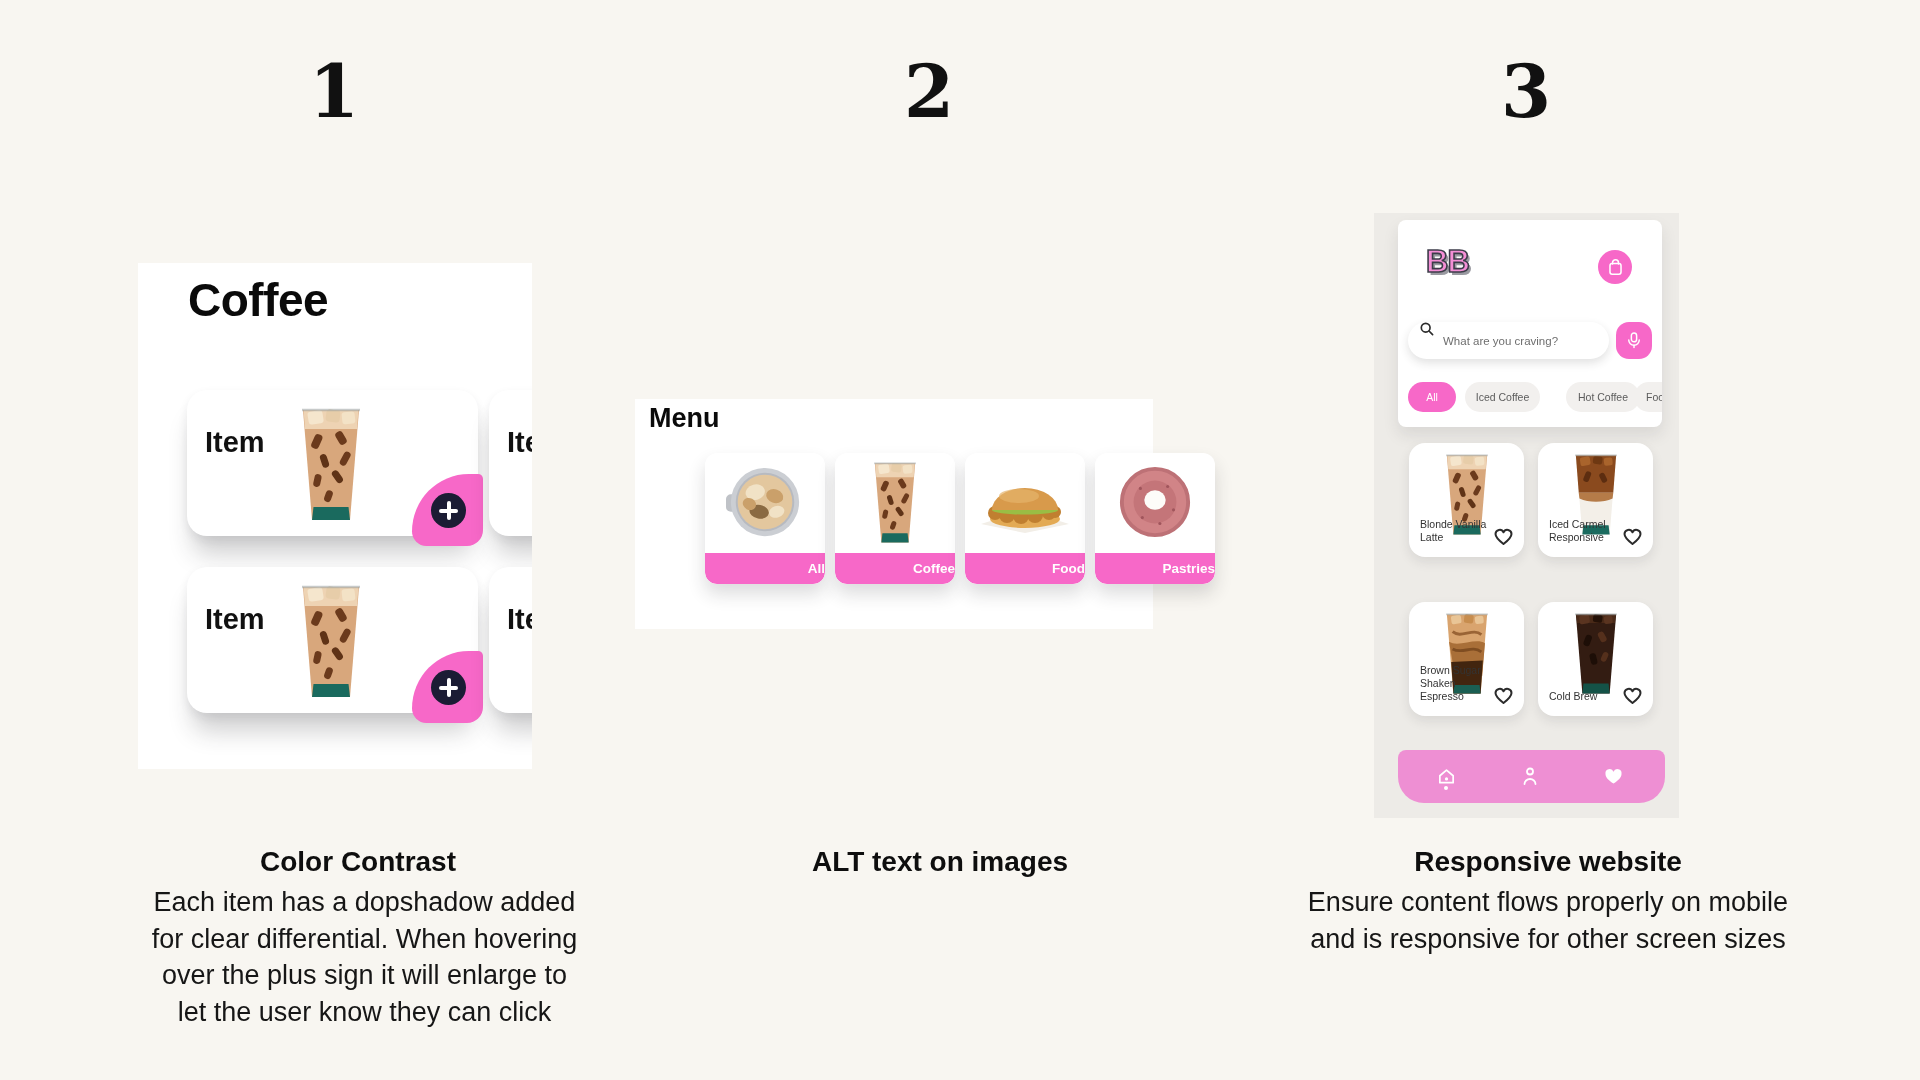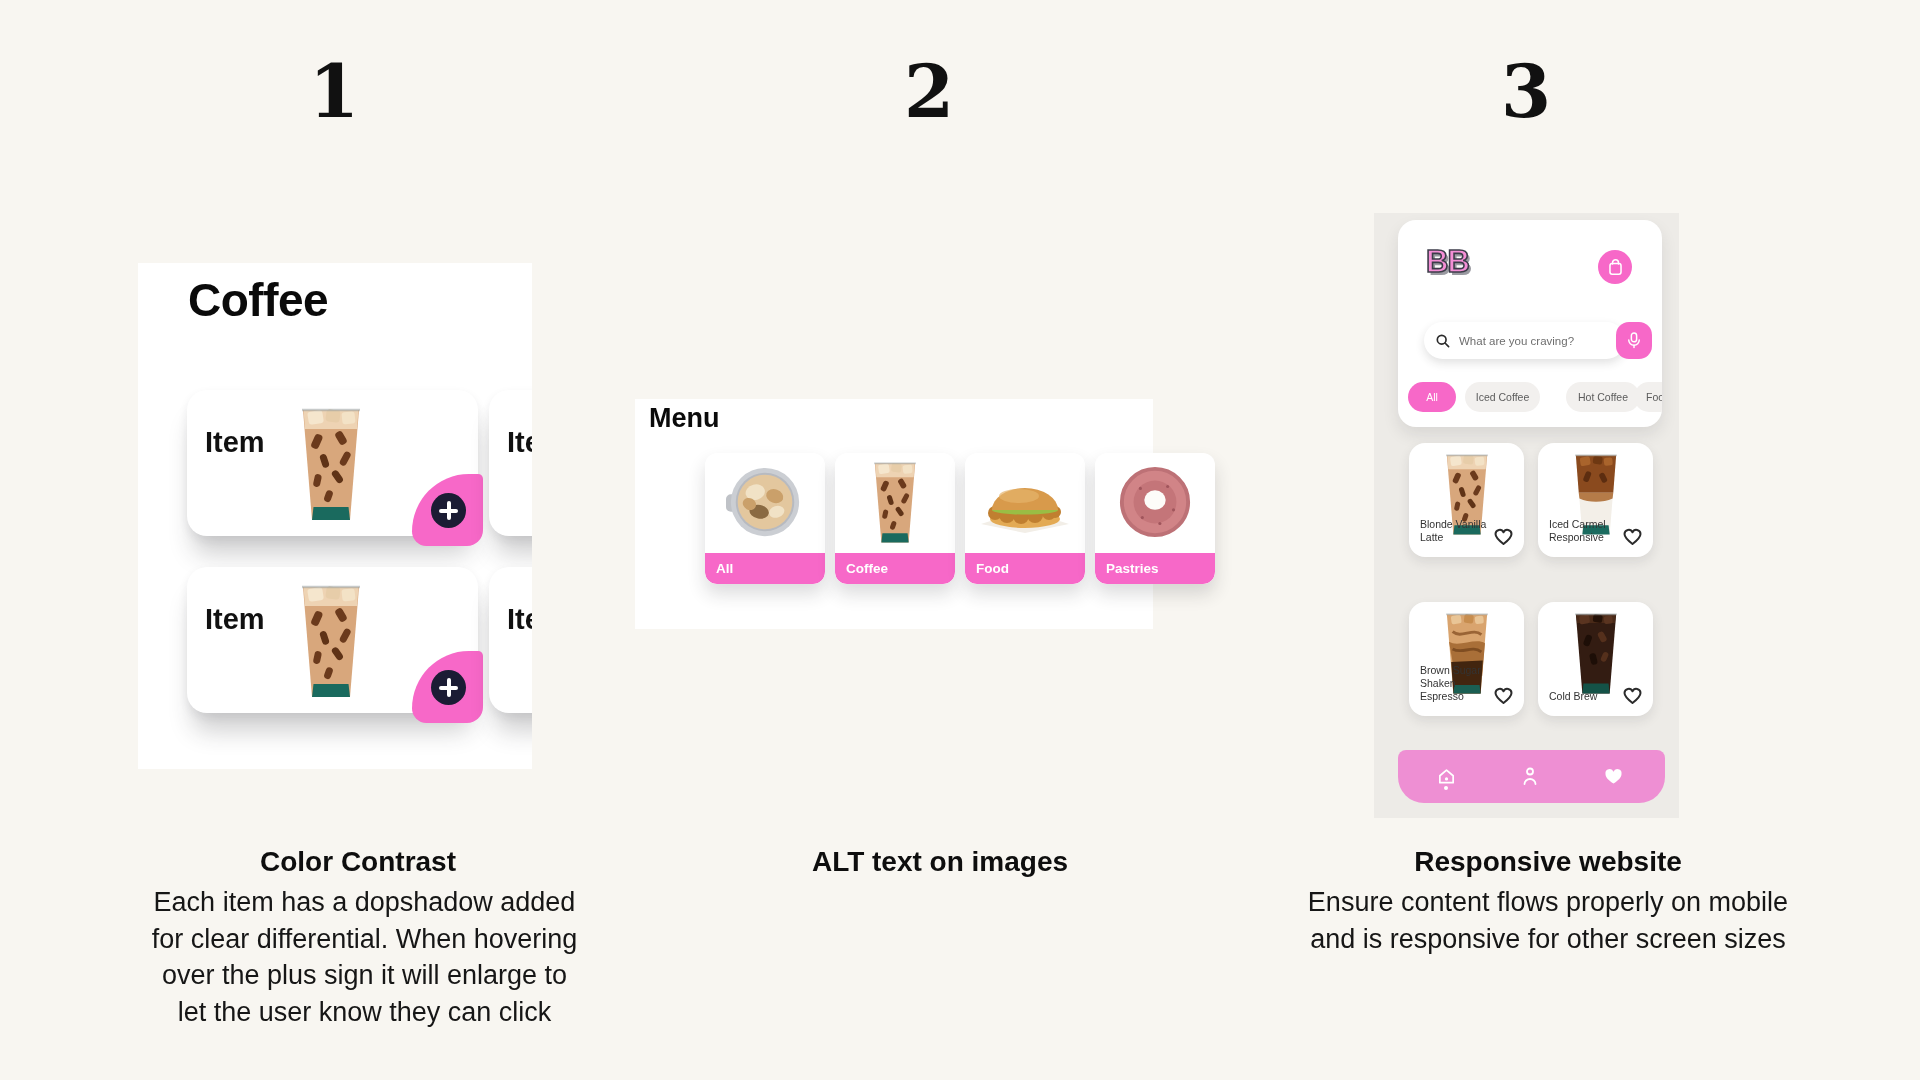--- a/index.html
+++ b/index.html
@@ -47,55 +47,55 @@
     position:absolute;left:19px;top:19px;width:35px;height:35px;border-radius:50%;
     background:#1b1c34;
   }
   .add-circle::before,.add-circle::after{
     content:"";position:absolute;background:#fff;border-radius:3px;
   }
   .add-circle::before{left:8px;top:15.5px;width:19px;height:4px;}
   .add-circle::after{left:15.5px;top:8px;width:4px;height:19px;}
 
   
-  .menu-panel{left:635px;top:399px;width:518px;height:230px;background:#fff;}
+  .menu-panel{left:635px;top:399px;width:518px;height:230px;background:#fff;text-align:right;}
   .menu-heading{position:absolute;left:14px;top:4px;font-size:27px;font-weight:800;color:#0a0a0a;}
   .cat-card{
     position:absolute;top:54px;width:120px;height:131px;background:#fff;border-radius:12px;
     box-shadow:0 10px 18px rgba(40,40,45,.16);overflow:hidden;
   }
   .cat-card.k1{left:70px;} .cat-card.k2{left:200px;} .cat-card.k3{left:330px;} .cat-card.k4{left:460px;}
   .cat-img{position:absolute;left:0;top:0;width:120px;height:100px;display:flex;align-items:center;justify-content:center;}
   .cat-bar{
     position:absolute;left:0;bottom:0;width:100%;height:31px;background:#f768c8;
     border-radius:0 0 12px 12px;
   }
   .cat-bar span{
     display:block;padding-left:11px;line-height:31px;color:#fff;font-size:13.5px;font-weight:800;
   }
 
   
   .phone{left:1374px;top:213px;width:305px;height:605px;background:#edebe7;}
   .phone-topcard{
     position:absolute;left:24px;top:7px;width:264px;height:207px;background:#fff;
-    border-radius:18px;box-shadow:0 8px 16px rgba(40,40,45,.10);overflow:hidden;
+    border-radius:8px;box-shadow:0 8px 16px rgba(40,40,45,.10);overflow:hidden;
   }
   .bb-logo{
     position:absolute;left:28px;top:24px;font-size:31px;font-weight:800;letter-spacing:-1px;
     color:#f48fd6;-webkit-text-stroke:1.6px #3c3c49;
     text-shadow:2.5px 2.5px 0 rgba(70,70,82,.55);
   }
   .bag-btn{
     position:absolute;left:200px;top:30px;width:34px;height:34px;border-radius:50%;
     background:#f768c8;display:flex;align-items:center;justify-content:center;
   }
   .search-bar{
-    position:absolute;left:26px;top:102px;width:201px;height:37px;background:#fff;
+    position:absolute;left:10px;top:102px;width:201px;height:37px;background:#fff;
     border-radius:19px;box-shadow:0 4px 10px rgba(40,40,45,.14);
-    display:flex;align-items:center;padding-left:12px;box-sizing:border-box;
+    display:flex;padding-left:12px;box-sizing:border-box;
   }
   .search-bar input{
     border:none;outline:none;background:transparent;margin-left:7px;width:150px;
     font-family:"Liberation Sans",sans-serif;font-size:11.5px;color:#444;
   }
   .search-bar input::placeholder{color:#6e6e6e;opacity:1;}
   .mic-btn{
     position:absolute;left:218px;top:102px;width:36px;height:37px;border-radius:13px;
     background:#f768c8;display:flex;align-items:center;justify-content:center;
   }

